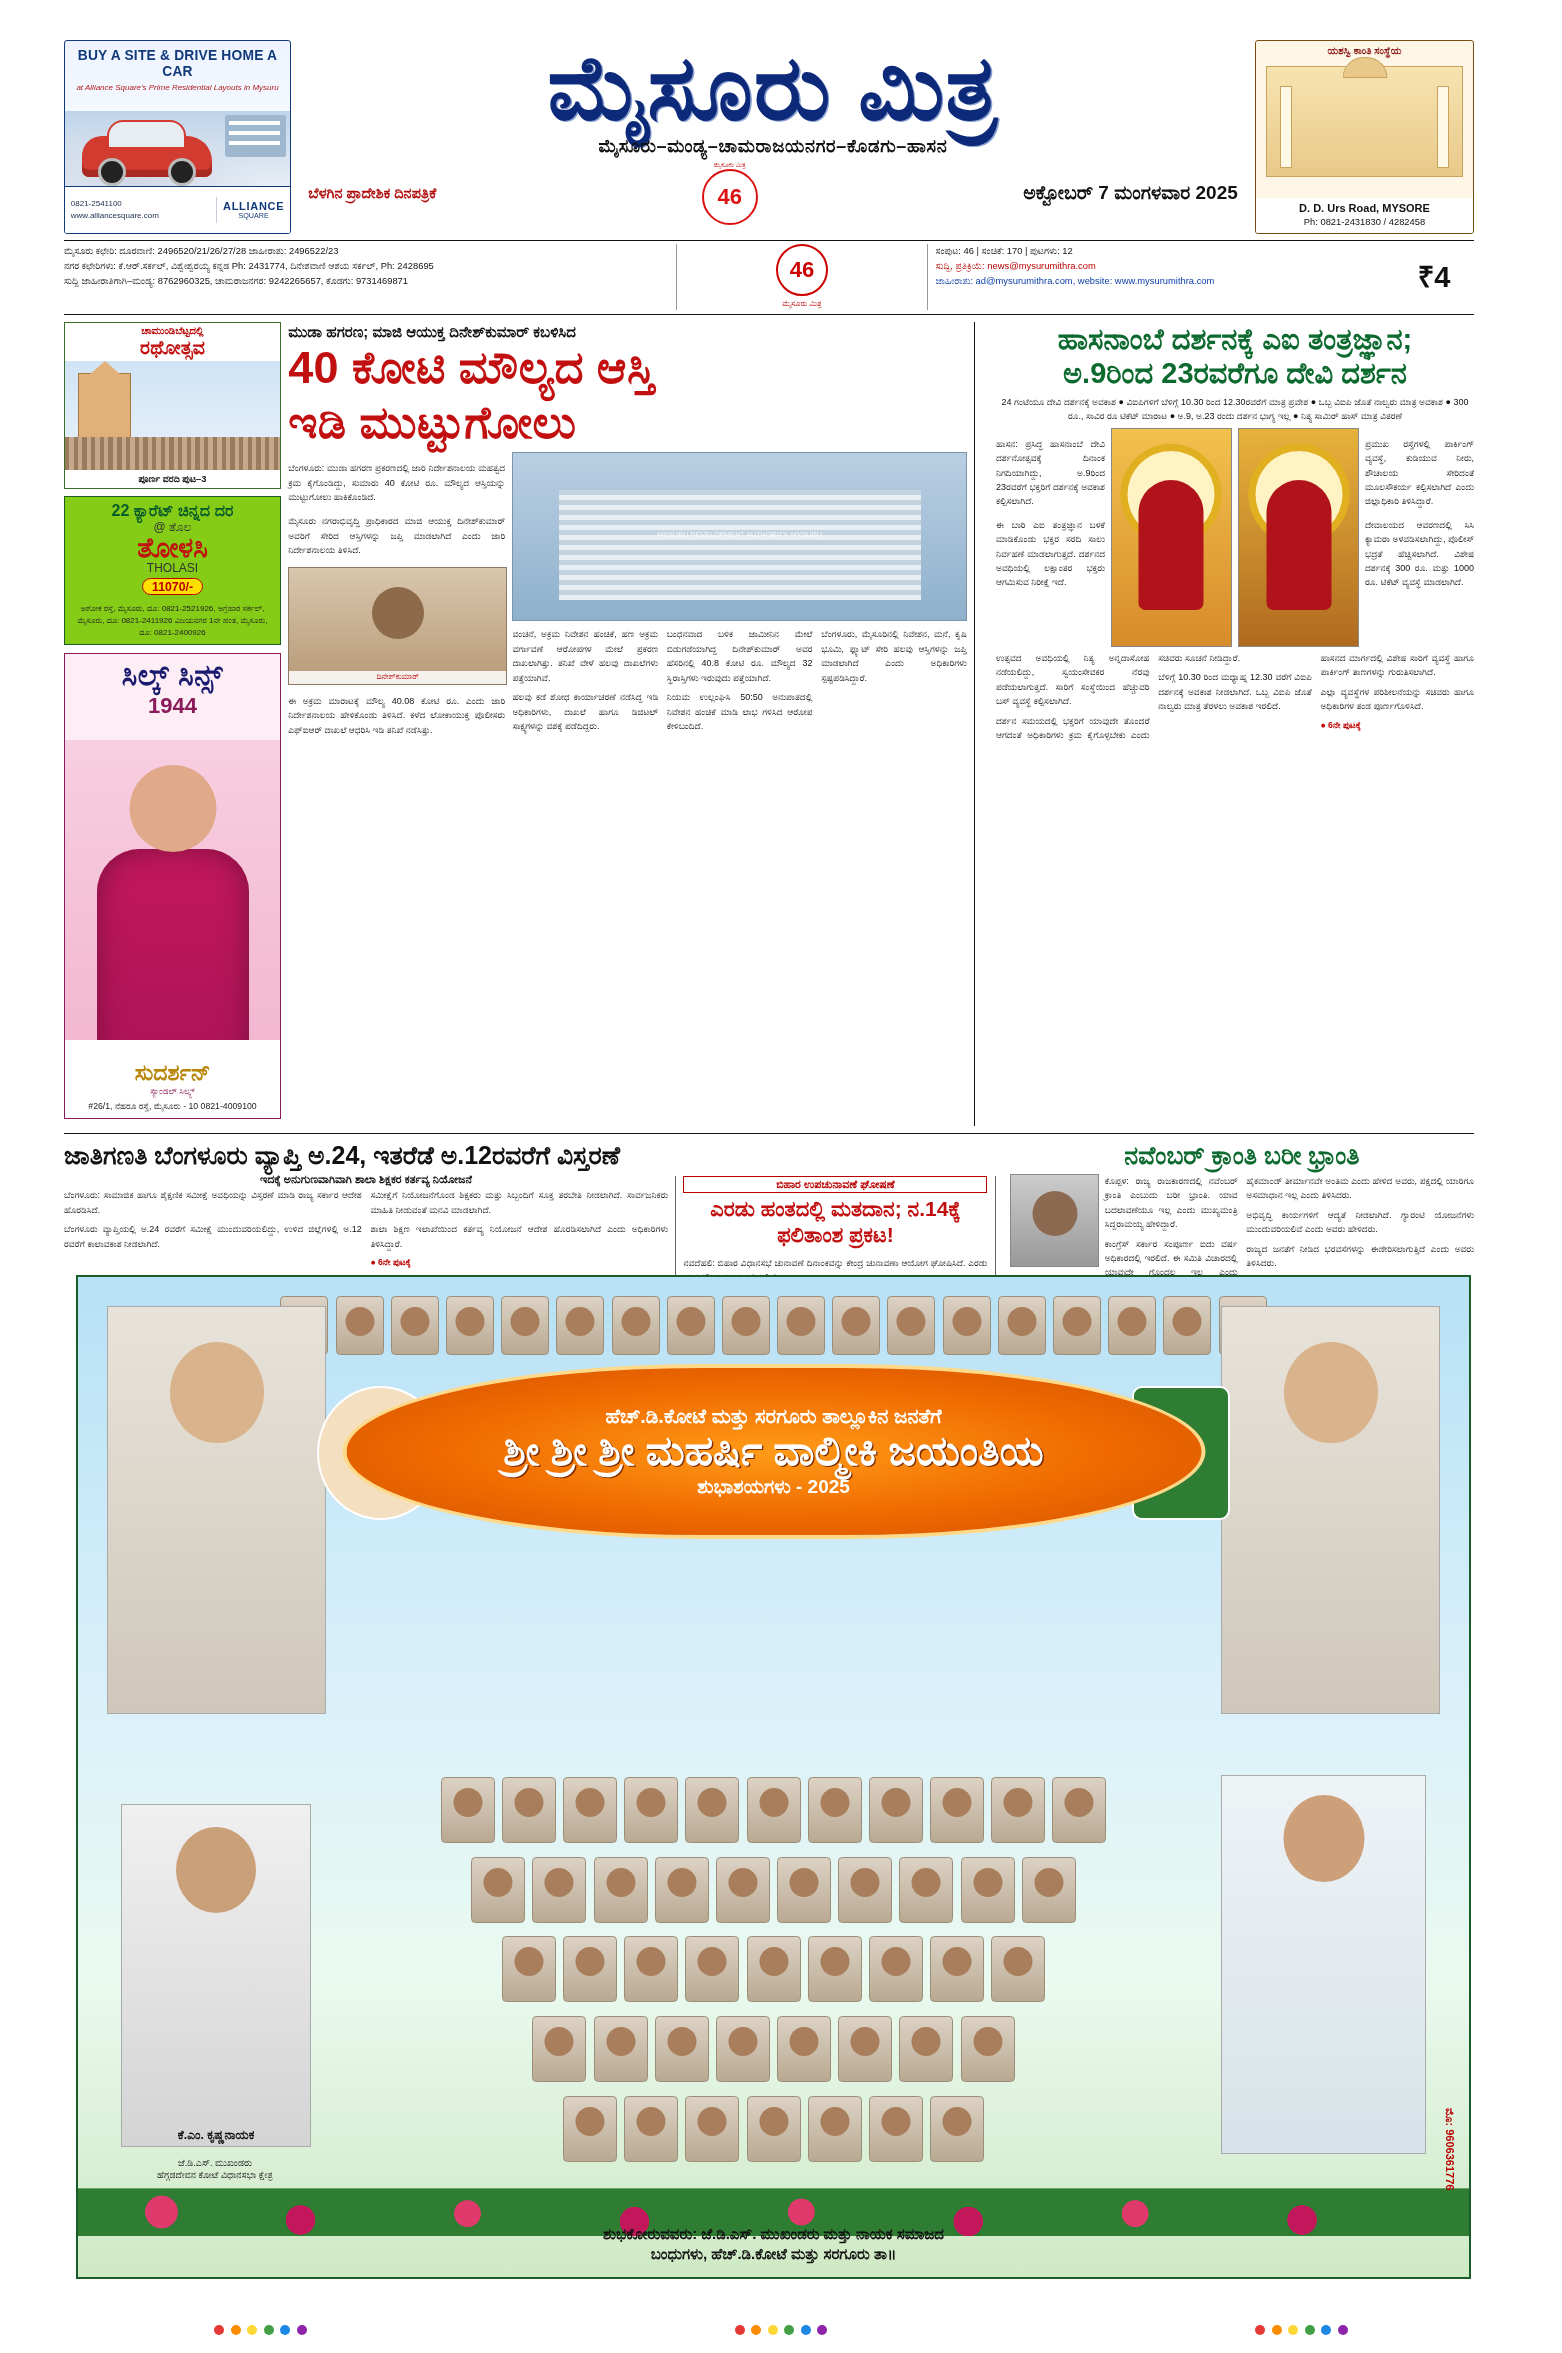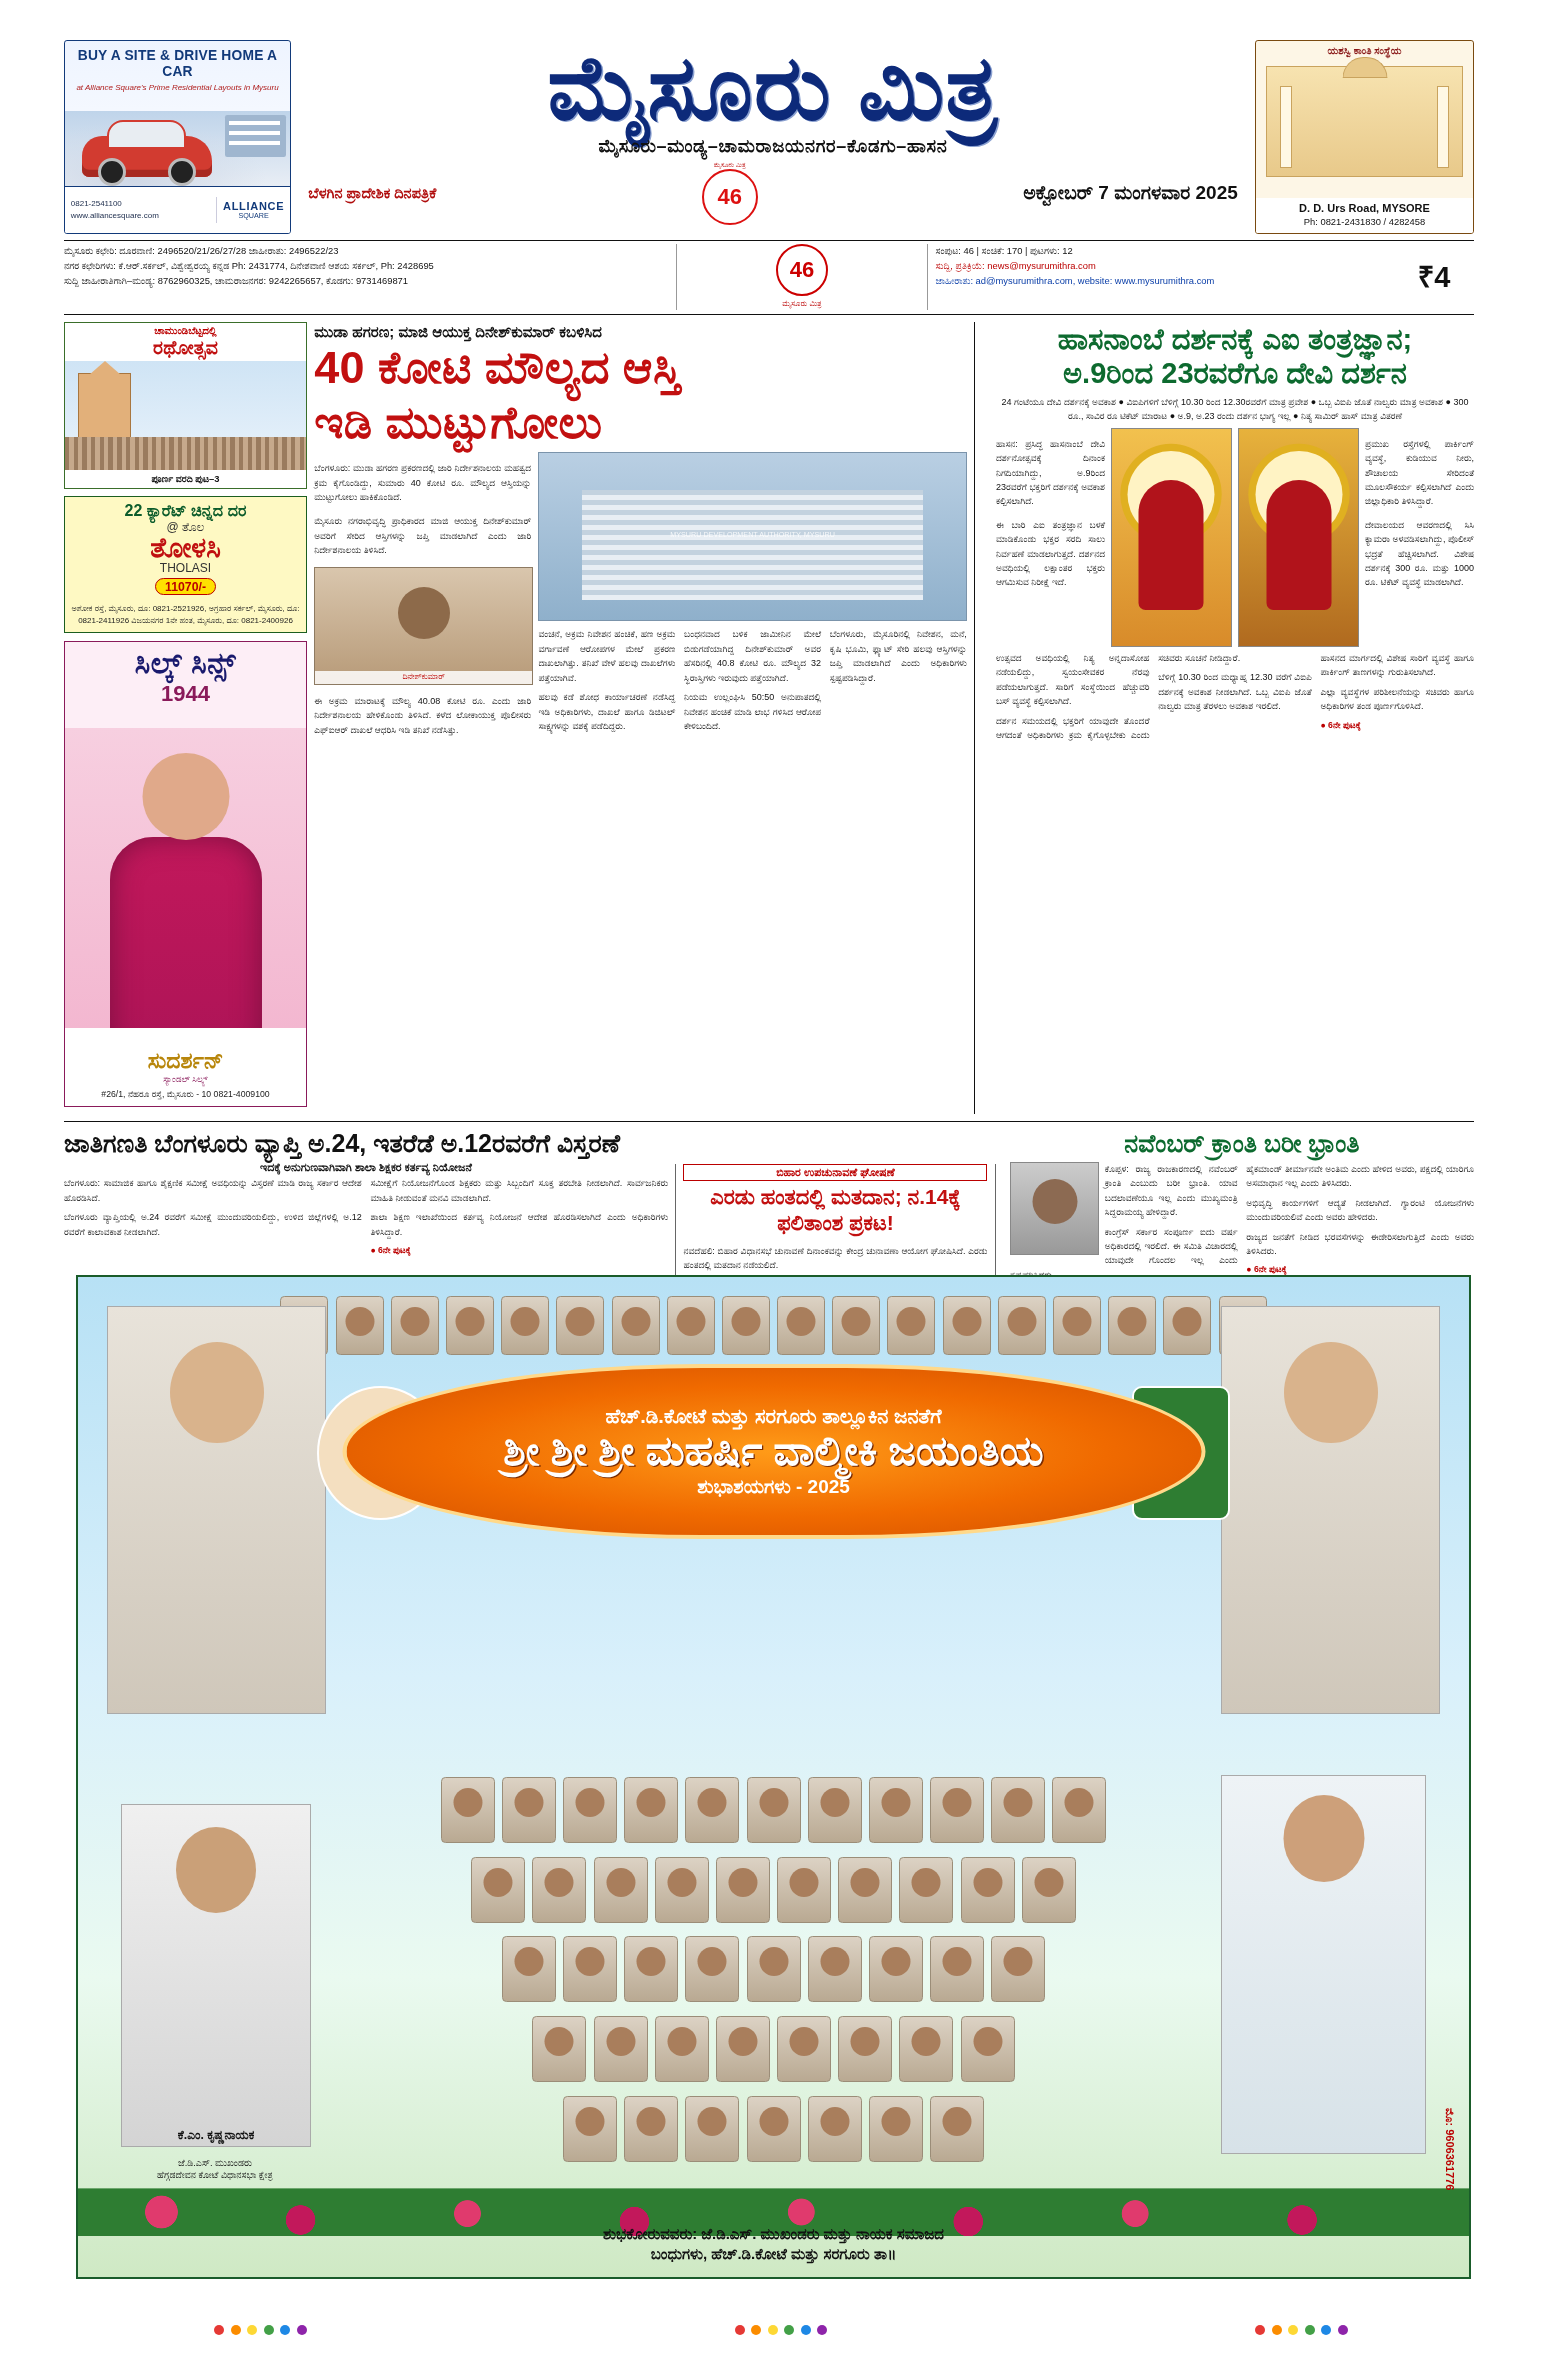--- a/index.html
+++ b/index.html
@@ -49,35 +49,35 @@
   .is-left{flex:1.45;padding-right:7.2px;border-right:0.7px solid #999;}
   .is-mid{width:239px;text-align:center;padding:0 5.8px;border-right:0.7px solid #999;}
   .is-right{flex:1.1;padding-left:7.2px;}
   .is-price{width:80px;text-align:center;font-size:29px;font-weight:bold;color:#111;display:flex;align-items:center;justify-content:center;}
   .redmail{color:#b00;}
   .blue{color:#0a3ea8;}
   .counter{width:48px;height:48px;border-radius:50%;border:2.2px solid #c00;color:#c00;font-size:22px;font-weight:bold;display:flex;align-items:center;justify-content:center;margin:0 auto;background:#fff;}
 
   
   .grid{display:flex;margin-top:7.2px;gap:7.2px;}
-  .col-left{width:243px;}
+  .col-left{width:217px;}
   .col-mid{flex:1;}
   .col-right{width:478px;border-left:1.4px solid #111;padding-left:21px;}
 
   
   .lad{border:1.4px solid #3a6e2a;margin-bottom:7.2px;position:relative;overflow:hidden;background:#fff;}
   .lad .cap{font-size:10px;text-align:center;color:#b00;font-weight:bold;padding:2.2px 1.4px 0;}
   .lad .cap2{font-size:19px;text-align:center;color:#c01010;font-weight:bold;padding:0 1.4px 2.2px;}
   .chariot{height:109px;background:linear-gradient(#cfe4f5,#eaf3fb);position:relative;}
   .chariot .tmp{position:absolute;left:13px;top:11.6px;width:51px;height:80px;background:#e2b07a;border:0.7px solid #a8763f;}
   .chariot .tmp:before{content:"";position:absolute;left:50%;transform:translateX(-50%);top:-13px;border-left:16px solid transparent;border-right:16px solid transparent;border-bottom:14.5px solid #e2b07a;}
   .chariot .crowd{position:absolute;left:0;bottom:0;width:100%;height:33px;background:repeating-linear-gradient(90deg,#9a7b5e 0 4.3px,#c6a98c 4.3px 8.7px);}
   .lad .foot{font-size:9.4px;text-align:center;padding:2.9px 1.4px;font-weight:bold;}
 
-  .lad2{border:1.4px solid #1b5e20;background:#fef9c3;}
+  .lad2{border:1.4px solid #1b5e20;background:#84cc16;}
   .lad2 .t1{font-size:16px;text-align:center;color:#0c5c2b;font-weight:bold;padding-top:4.3px;}
   .lad2 .t2{font-size:27.5px;text-align:center;color:#c01010;font-weight:bold;line-height:1;}
   .lad2 .t3{font-size:12px;text-align:center;color:#333;}
   .lad2 .price{display:inline-block;background:#ffe000;border:1.4px solid #b00;border-radius:10px;padding:0.7px 8.7px;font-size:12.3px;font-weight:bold;color:#b00;margin:2.9px auto;}
   .lad2 .addr{font-size:8px;line-height:1.5;padding:4.3px 5.8px 5.8px;text-align:center;color:#222;}
 
   .lad3{border:1.4px solid #8a1a5a;background:#fdeef6;position:relative;height:464px;overflow:hidden;}
   .lad3 .brand{font-size:29px;text-align:center;color:#1a1a6e;font-weight:bold;padding-top:5.8px;letter-spacing:0.7px;}
   .lad3 .year{font-size:22px;text-align:center;color:#8a1a5a;font-weight:bold;}
   .model{position:absolute;left:0;right:0;top:86px;bottom:78px;background:linear-gradient(#f7cfe0,#f3b7d0);}

